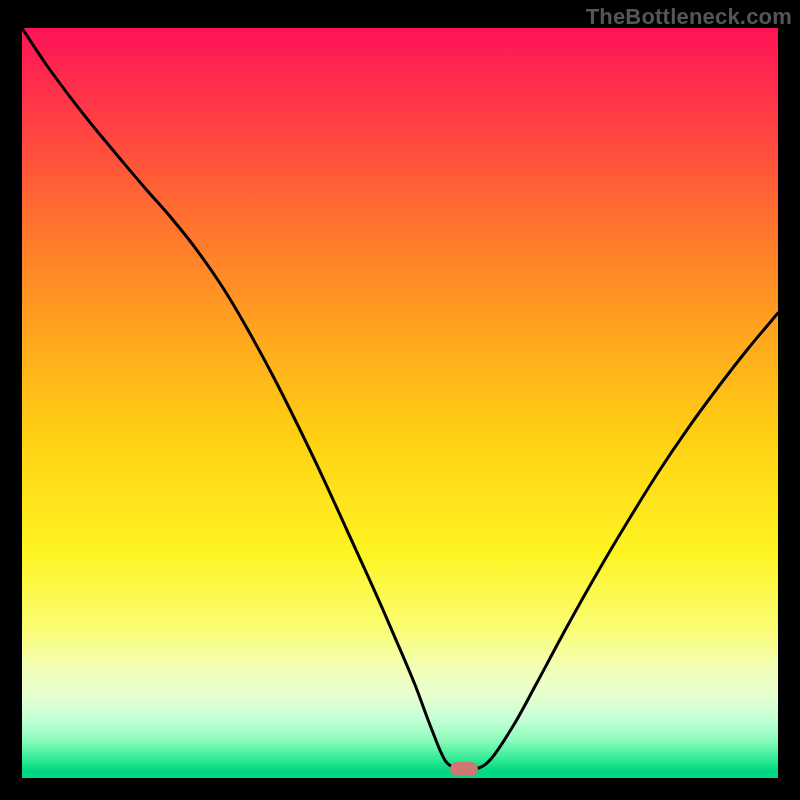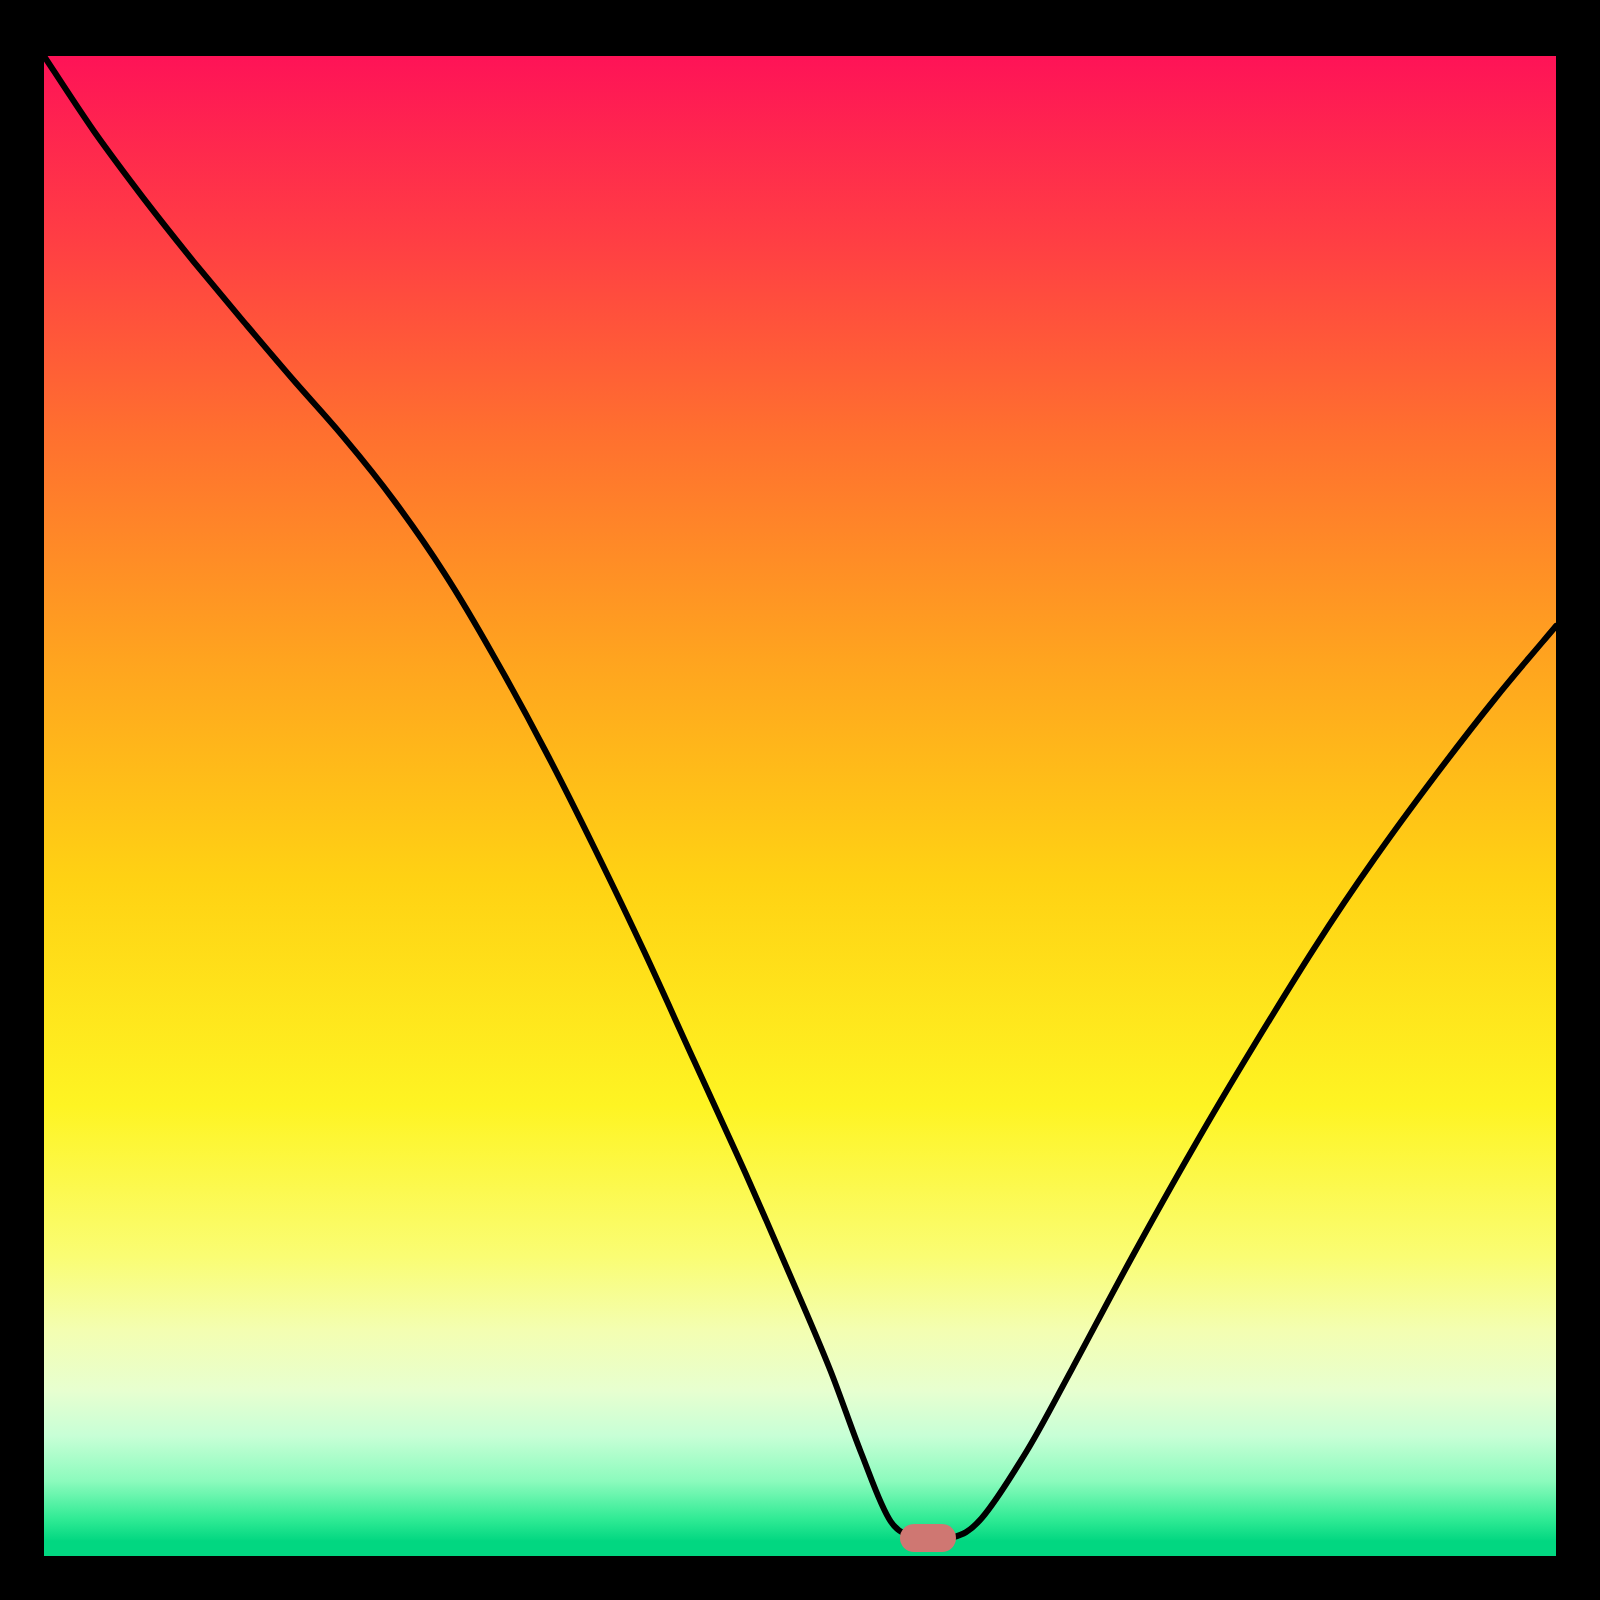--- a/index.html
+++ b/index.html
@@ -45,20 +45,21 @@
     border-radius: 7px;
     background: #cf7772;
     transform: translate(-50%, -50%);
   }
   svg.curve { position: absolute; left: 0; top: 0; width: 100%; height: 100%; }
 </style>
 </head>
 <body>
 
 <div class="frame">
+  <div class="watermark">TheBottleneck.com</div>
 
   <div class="plot">
     <svg class="curve" viewBox="0 0 756 750" preserveAspectRatio="none">
       <path id="curve-path" fill="none" stroke="#000" stroke-width="3" stroke-linecap="round" stroke-linejoin="round" d="M 0.0 0.0 C 4.2 6.3, 16.6 25.6, 24.9 37.5 C 33.3 49.4, 41.6 60.4, 49.9 71.3 C 58.2 82.1, 66.5 92.5, 74.8 102.8 C 83.2 113.0, 91.5 122.9, 99.8 132.8 C 108.1 142.6, 116.3 152.3, 124.7 162.0 C 133.2 171.8, 142.0 181.1, 150.4 191.3 C 158.9 201.4, 167.1 211.5, 175.4 222.8 C 183.7 234.0, 192.0 245.8, 200.3 258.8 C 208.7 271.8, 217.0 286.1, 225.3 300.8 C 233.6 315.4, 241.9 330.6, 250.2 346.5 C 258.6 362.4, 266.9 379.1, 275.2 396.0 C 283.5 412.9, 291.8 430.0, 300.1 447.8 C 308.4 465.5, 316.6 484.0, 325.1 502.5 C 333.5 521.0, 342.3 539.9, 350.8 558.8 C 359.2 577.6, 368.7 599.4, 375.7 615.8 C 382.8 632.1, 387.7 643.4, 393.1 657.0 C 398.5 670.6, 403.2 684.9, 408.2 697.5 C 413.3 710.1, 418.3 725.5, 423.4 732.8 C 428.4 740.0, 433.4 739.6, 438.5 741.0 C 443.5 742.4, 448.6 742.6, 453.6 741.0 C 458.6 739.4, 462.4 738.5, 468.7 731.3 C 475.0 724.0, 483.8 710.0, 491.4 697.5 C 499.0 685.0, 505.3 672.5, 514.1 656.3 C 522.9 640.0, 534.2 618.4, 544.3 600.0 C 554.4 581.6, 564.5 563.5, 574.6 546.0 C 584.6 528.5, 594.7 511.6, 604.8 495.0 C 614.9 478.4, 625.0 461.9, 635.0 446.3 C 645.1 430.6, 655.2 415.6, 665.3 401.3 C 675.4 386.9, 685.4 373.4, 695.5 360.0 C 705.6 346.6, 715.7 333.5, 725.8 321.0 C 735.8 308.5, 751.0 291.0, 756.0 285.0"></path>
     </svg>
     <div id="marker" class="marker" style="left: 442.26px; top: 741px; background: rgb(207, 119, 114);"></div>
   </div>
 </div>
 
 </body></html>

